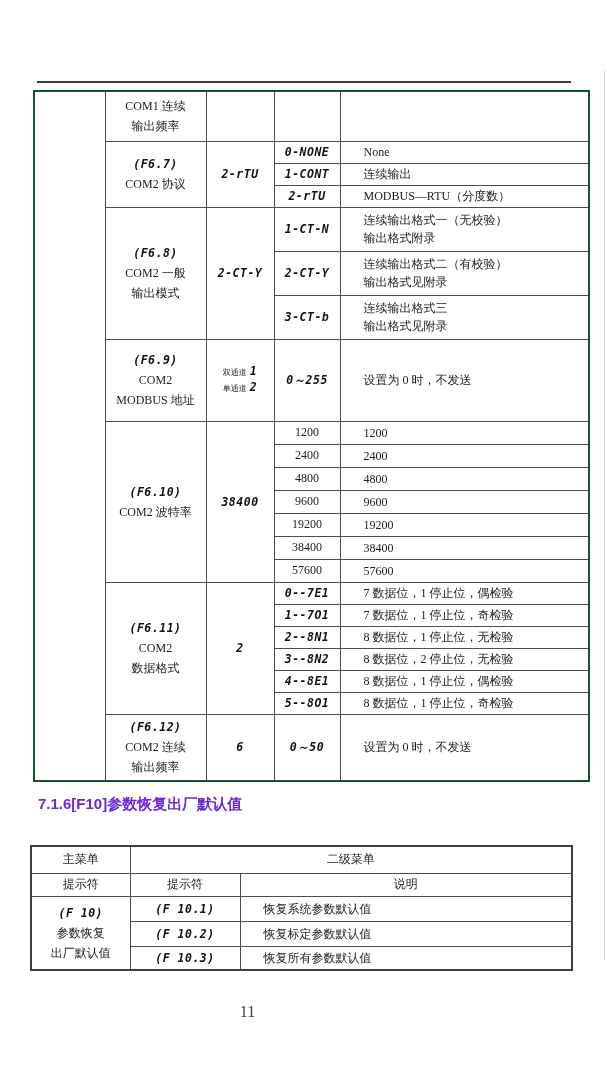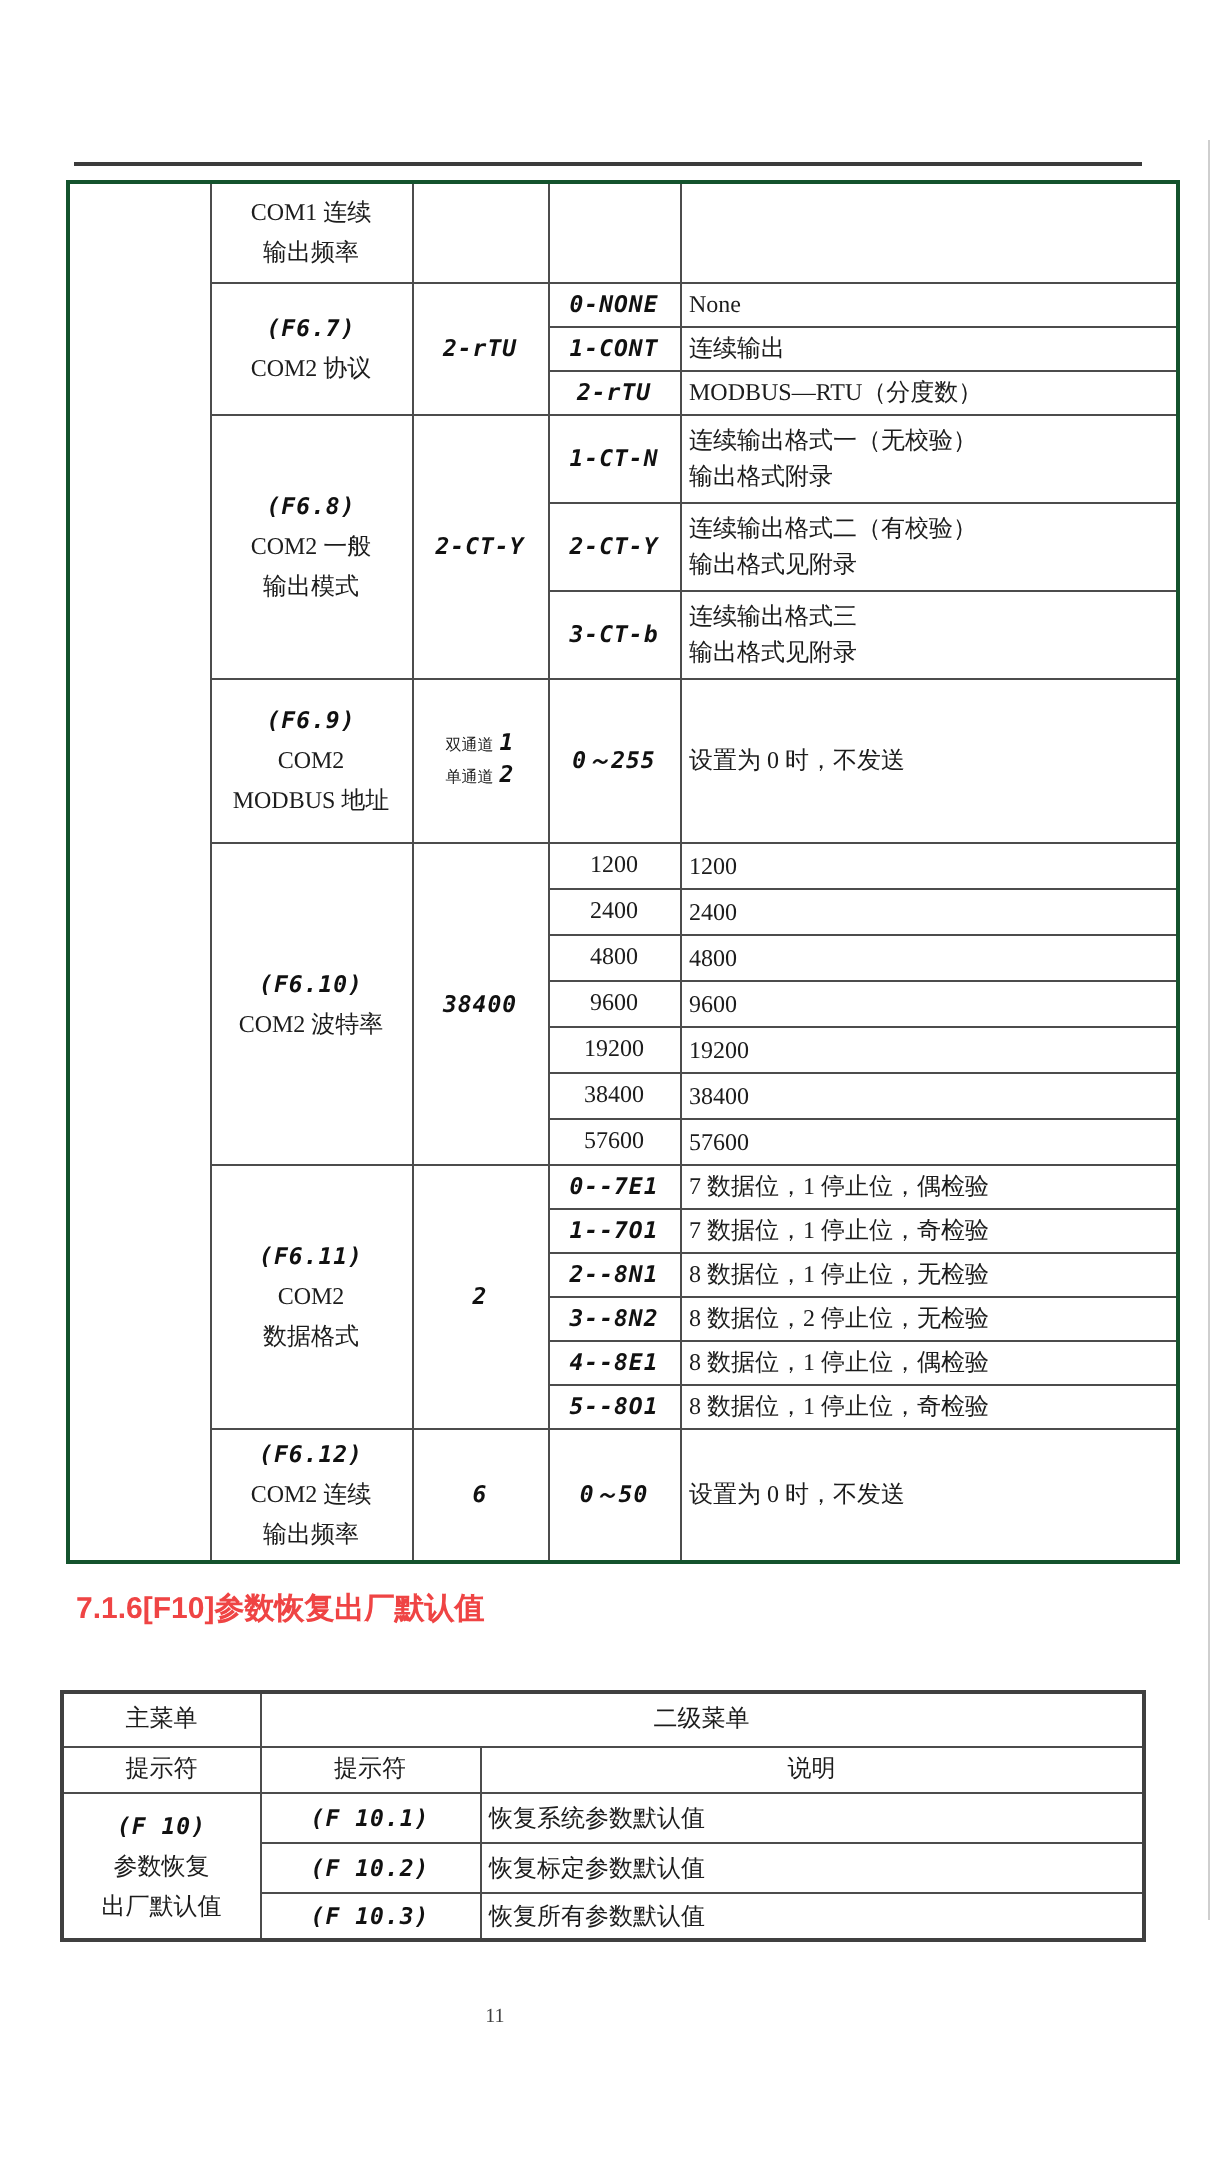--- a/index.html
+++ b/index.html
@@ -10,21 +10,21 @@
   .top-rule { position: absolute; left: 37px; top: 81px; width: 534px; height: 2px; background: #3b3b3b; }
   .scan-edge { position: absolute; left: 604px; top: 70px; width: 1px; height: 890px; background: #cfcfcf; }
 
   table { border-collapse: collapse; table-layout: fixed; }
   td { border: 1px solid #4c4c4c; font-size: 12px; vertical-align: middle; overflow: hidden; }
 
   .t1 { position: absolute; left: 33px; top: 90px; width: 555px; border: 2px solid #14532d; }
   .t2 { position: absolute; left: 30px; top: 845px; width: 541px; border: 2px solid #404040; }
 
   .c-center { text-align: center; }
-  .c-desc { text-align: left; padding-left: 4px; line-height: 18px; }
+  .c-desc { text-align: left; padding-left: 23px; line-height: 18px; }
   .label-line { line-height: 20px; text-align: center; }
 
   .lcd { font-family: "DejaVu Sans Mono", monospace; font-style: italic; font-weight: 700;
          font-size: 11.5px; letter-spacing: 0.5px; color: #111; }
   .plain { font-size: 12px; }
   .tiny { font-size: 8px; letter-spacing: 0px; }
   .dual-line { line-height: 15px; text-align: center; }
 
   
   .rA  td { height: 50px; }
@@ -34,24 +34,24 @@
   .r23 td { height: 23px; margin-left: 28px; }
   .r67 td { height: 67px; }
   
   .h27 td { height: 27px; }
   .h23 td { height: 23px; }
   .h25 td { height: 25px; }
   .h24 td { height: 24px; }
 
   .section-heading { position: absolute; left: 38px; top: 795px;
     font-family: "Liberation Sans", "DejaVu Sans", sans-serif;
-    font-weight: bold; font-size: 15px; color: #ef4444; }
+    font-weight: bold; font-size: 15px; color: #6d28d9; }
 
   .page-number { position: absolute; left: 0; top: 1003px; width: 495px;
-    text-align: center; font-size: 10px; color: #3f3f3f; }
+    text-align: center; font-size: 16px; color: #3f3f3f; }
 </style>
 </head>
 <body>
 
 <div class="page">
 
   <div class="top-rule"></div>
   <div class="scan-edge"></div>
 
   <table class="t1">

